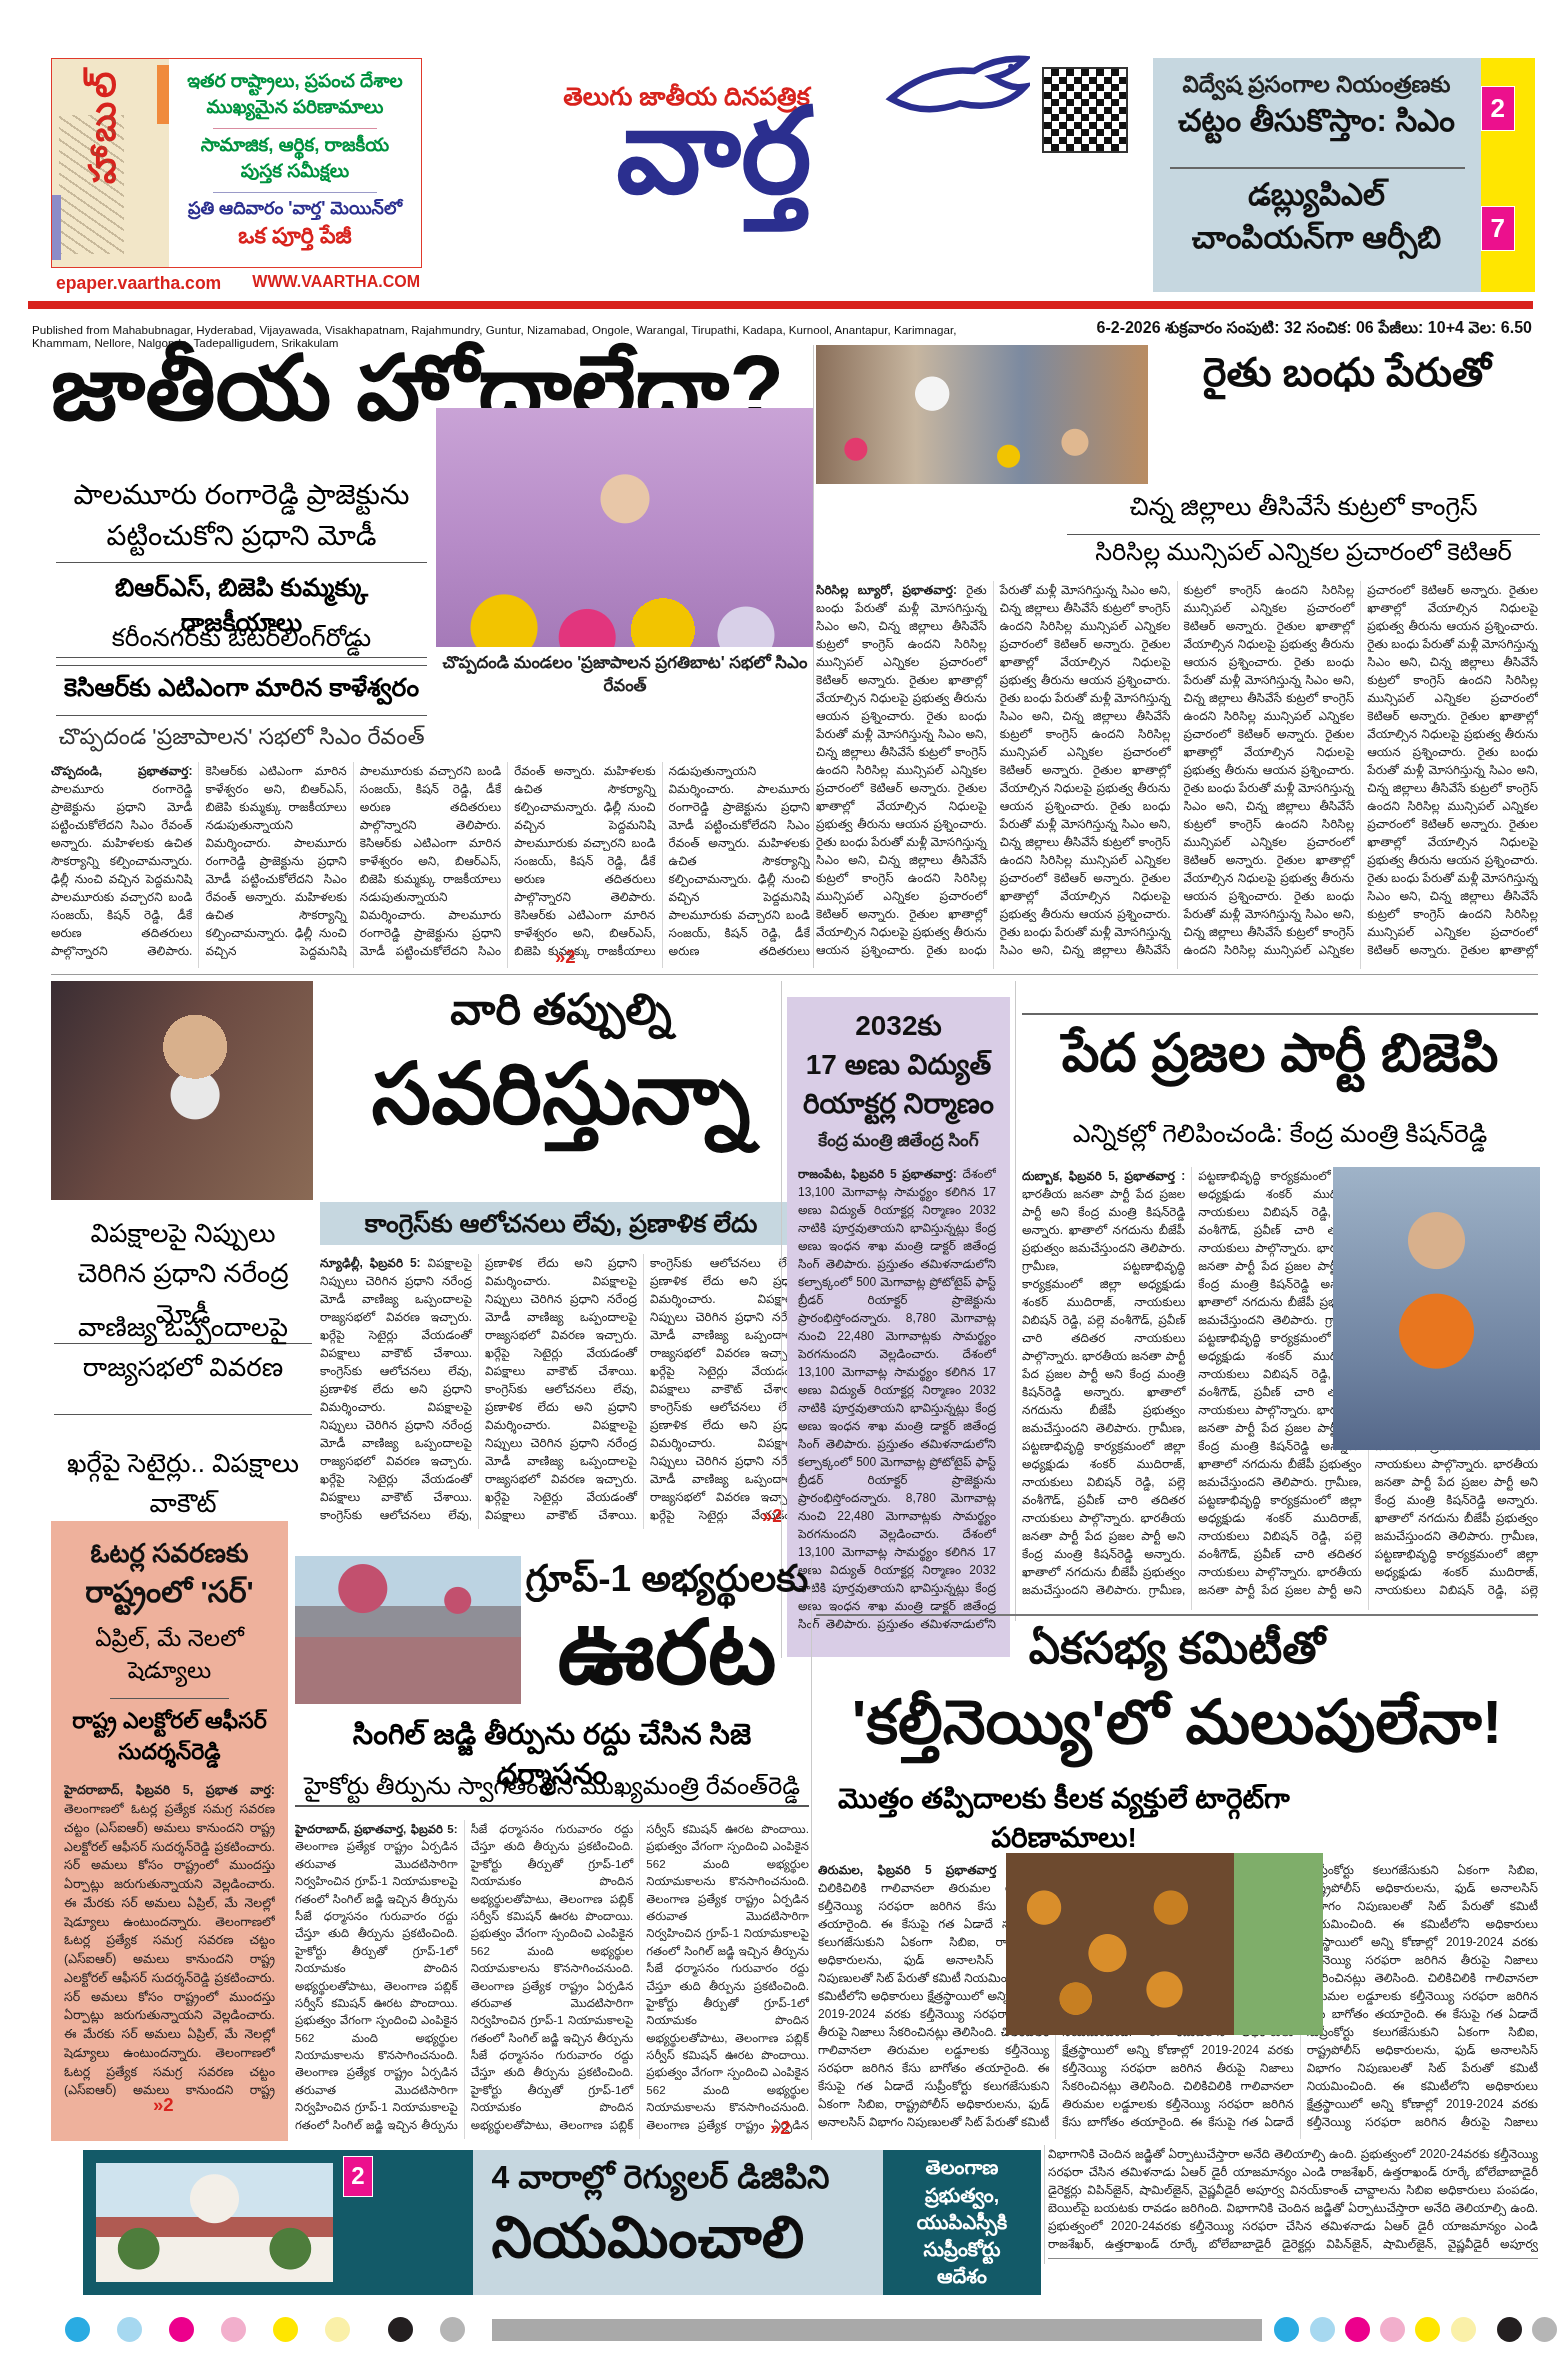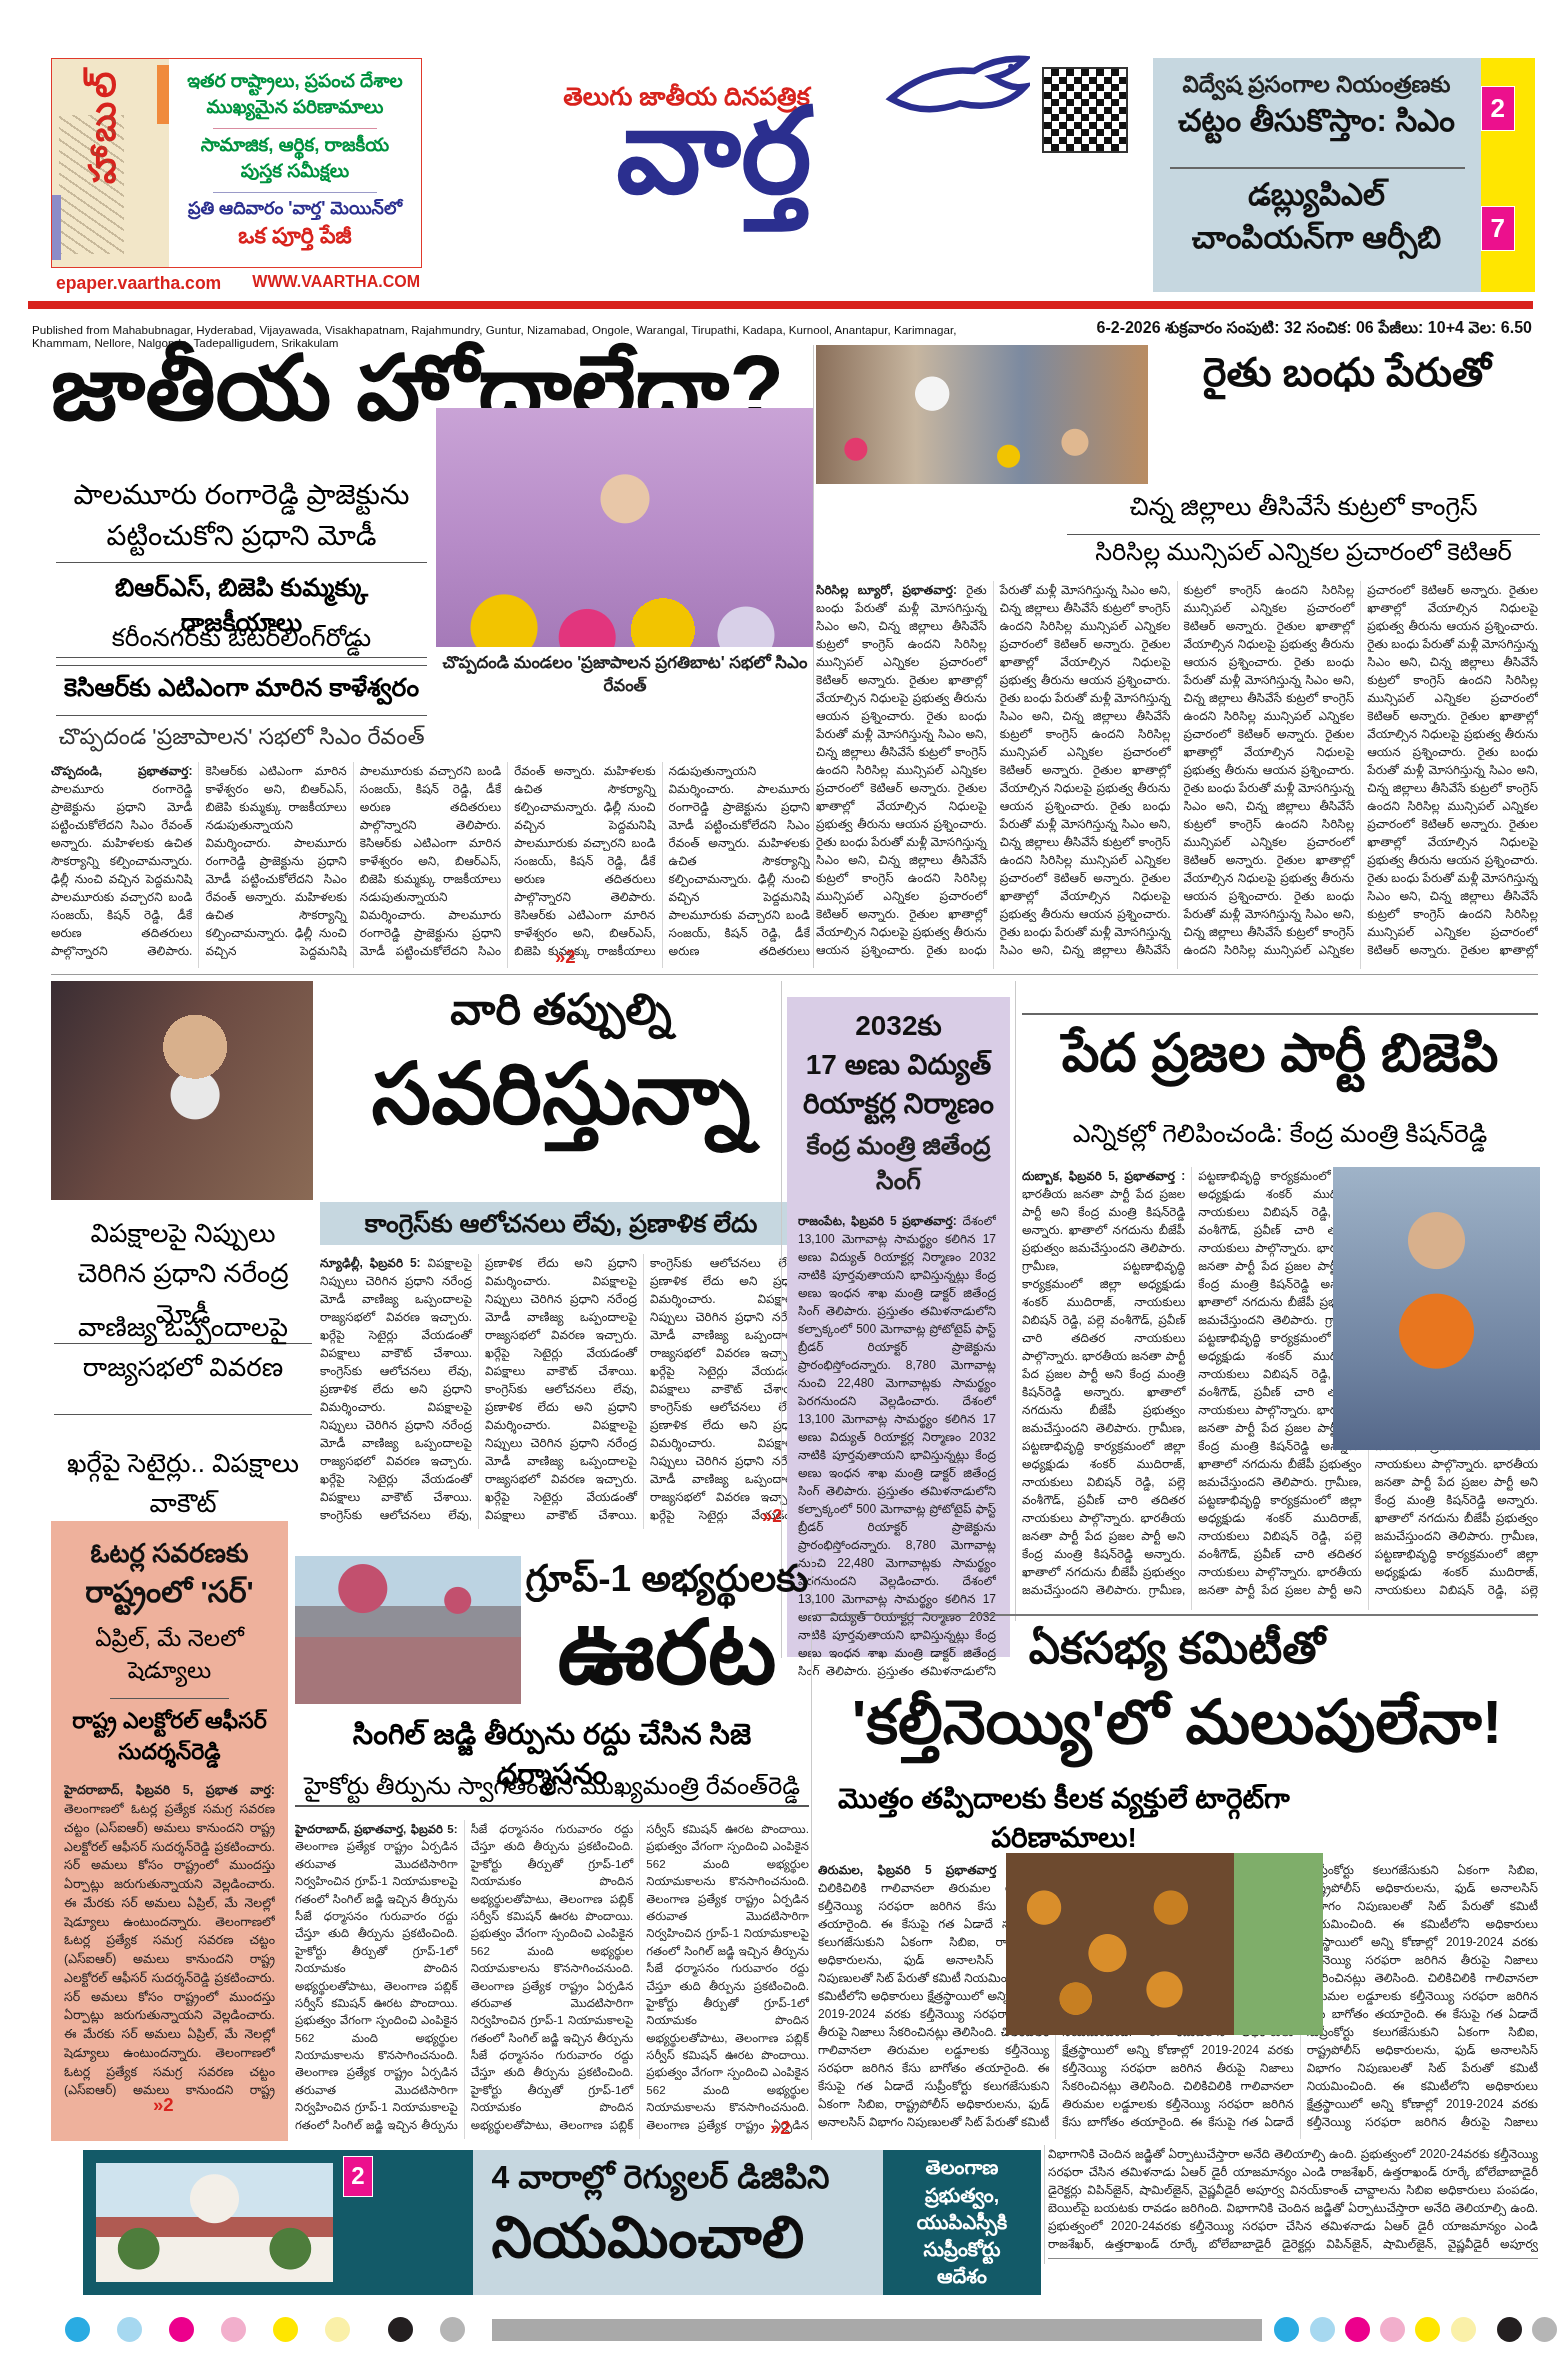--- a/index.html
+++ b/index.html
@@ -140,21 +140,21 @@
     <span class="ftxt">విపక్షాలపై నిప్పులు చెరిగిన ప్రధాని నరేంద్ర మోడీ వాణిజ్య ఒప్పందాలపై రాజ్యసభలో వివరణ ఇచ్చారు. ఖర్గేపై సెటైర్లు వేయడంతో విపక్షాలు వాకౌట్ చేశాయి. కాంగ్రెస్‌కు ఆలోచనలు లేవు, ప్రణాళిక లేదు అని ప్రధాని విమర్శించారు. విపక్షాలపై నిప్పులు చెరిగిన ప్రధాని నరేంద్ర మోడీ వాణిజ్య ఒప్పందాలపై రాజ్యసభలో వివరణ ఇచ్చారు. ఖర్గేపై సెటైర్లు వేయడంతో విపక్షాలు వాకౌట్ చేశాయి. కాంగ్రెస్‌కు ఆలోచనలు లేవు, ప్రణాళిక లేదు అని ప్రధాని విమర్శించారు. విపక్షాలపై నిప్పులు చెరిగిన ప్రధాని నరేంద్ర మోడీ వాణిజ్య ఒప్పందాలపై రాజ్యసభలో వివరణ ఇచ్చారు. ఖర్గేపై సెటైర్లు వేయడంతో విపక్షాలు వాకౌట్ చేశాయి. కాంగ్రెస్‌కు ఆలోచనలు లేవు, ప్రణాళిక లేదు అని ప్రధాని విమర్శించారు. విపక్షాలపై నిప్పులు చెరిగిన ప్రధాని నరేంద్ర మోడీ వాణిజ్య ఒప్పందాలపై రాజ్యసభలో వివరణ ఇచ్చారు. ఖర్గేపై సెటైర్లు వేయడంతో విపక్షాలు వాకౌట్ చేశాయి. కాంగ్రెస్‌కు ఆలోచనలు లేవు, ప్రణాళిక లేదు అని ప్రధాని విమర్శించారు. విపక్షాలపై నిప్పులు చెరిగిన ప్రధాని నరేంద్ర మోడీ వాణిజ్య ఒప్పందాలపై రాజ్యసభలో వివరణ ఇచ్చారు. ఖర్గేపై సెటైర్లు వేయడంతో విపక్షాలు వాకౌట్ చేశాయి. కాంగ్రెస్‌కు ఆలోచనలు లేవు, ప్రణాళిక లేదు అని ప్రధాని విమర్శించారు. విపక్షాలపై నిప్పులు చెరిగిన ప్రధాని నరేంద్ర మోడీ వాణిజ్య ఒప్పందాలపై రాజ్యసభలో వివరణ ఇచ్చారు. ఖర్గేపై సెటైర్లు వేయడంతో విపక్షాలు వాకౌట్ చేశాయి. కాంగ్రెస్‌కు ఆలోచనలు లేవు, ప్రణాళిక లేదు అని ప్రధాని విమర్శించారు. విపక్షాలపై నిప్పులు చెరిగిన ప్రధాని నరేంద్ర మోడీ వాణిజ్య ఒప్పందాలపై రాజ్యసభలో వివరణ ఇచ్చారు. ఖర్గేపై సెటైర్లు వేయడంతో విపక్షాలు వాకౌట్ చేశాయి. కాంగ్రెస్‌కు ఆలోచనలు లేవు, ప్రణాళిక లేదు అని ప్రధాని విమర్శించారు. విపక్షాలపై నిప్పులు చెరిగిన ప్రధాని నరేంద్ర మోడీ వాణిజ్య ఒప్పందాలపై రాజ్యసభలో వివరణ ఇచ్చారు. ఖర్గేపై సెటైర్లు వేయడంతో విపక్షాలు వాకౌట్ చేశాయి. కాంగ్రెస్‌కు ఆలోచనలు లేవు, ప్రణాళిక లేదు అని ప్రధాని విమర్శించారు. విపక్షాలపై నిప్పులు చెరిగిన ప్రధాని నరేంద్ర మోడీ వాణిజ్య ఒప్పందాలపై రాజ్యసభలో వివరణ ఇచ్చారు. ఖర్గేపై సెటైర్లు వేయడంతో విపక్షాలు వాకౌట్ చేశాయి. కాంగ్రెస్‌కు ఆలోచనలు లేవు, ప్రణాళిక లేదు అని ప్రధాని విమర్శించారు. విపక్షాలపై నిప్పులు చెరిగిన ప్రధాని నరేంద్ర మోడీ వాణిజ్య ఒప్పందాలపై రాజ్యసభలో వివరణ ఇచ్చారు. ఖర్గేపై సెటైర్లు వేయడంతో విపక్షాలు వాకౌట్ చేశాయి. కాంగ్రెస్‌కు ఆలోచనలు లేవు, ప్రణాళిక లేదు అని ప్రధాని విమర్శించారు.</span>
   </div>
   <span class="jump" style="left:762px;top:1505px;">»2</span>
 
   <div class="abs rule-v" style="left:781px;top:981px;height:677px;"></div>
 
   <div class="abs" style="left:787px;top:997px;width:223px;height:660px;background:#d9cde6;padding:13px 11px;box-sizing:border-box;">
     <div class="tel b ctr" style="font-size:28px;color:#111;">2032కు</div>
     <div class="tel b ctr" style="font-size:28px;color:#111;">17 అణు విద్యుత్</div>
     <div class="tel b ctr" style="font-size:28px;color:#111;">రియాక్టర్ల నిర్మాణం</div>
-    <div class="tel b ctr" style="font-size:25px;color:#222;margin-top:3.7px;">కేంద్ర మంత్రి జితేంద్ర సింగ్</div>
+    <div class="tel b ctr" style="font-size:17px;color:#222;margin-top:3.7px;">కేంద్ర మంత్రి జితేంద్ర సింగ్</div>
     <div class="tel body-cols" style="margin-top:11px;width:198px;height:482px;column-count:1;">
       <span class="byl">రాజంపేట, ఫిబ్రవరి 5 ప్రభాతవార్త:</span>
       <span class="ftxt">దేశంలో 13,100 మెగావాట్ల సామర్థ్యం కలిగిన 17 అణు విద్యుత్ రియాక్టర్ల నిర్మాణం 2032 నాటికి పూర్తవుతాయని భావిస్తున్నట్లు కేంద్ర అణు ఇంధన శాఖ మంత్రి డాక్టర్ జితేంద్ర సింగ్ తెలిపారు. ప్రస్తుతం తమిళనాడులోని కల్పాక్కంలో 500 మెగావాట్ల ప్రోటోటైప్ ఫాస్ట్ బ్రీడర్ రియాక్టర్ ప్రాజెక్టును ప్రారంభిస్తోందన్నారు. 8,780 మెగావాట్ల నుంచి 22,480 మెగావాట్లకు సామర్థ్యం పెరగనుందని వెల్లడించారు. దేశంలో 13,100 మెగావాట్ల సామర్థ్యం కలిగిన 17 అణు విద్యుత్ రియాక్టర్ల నిర్మాణం 2032 నాటికి పూర్తవుతాయని భావిస్తున్నట్లు కేంద్ర అణు ఇంధన శాఖ మంత్రి డాక్టర్ జితేంద్ర సింగ్ తెలిపారు. ప్రస్తుతం తమిళనాడులోని కల్పాక్కంలో 500 మెగావాట్ల ప్రోటోటైప్ ఫాస్ట్ బ్రీడర్ రియాక్టర్ ప్రాజెక్టును ప్రారంభిస్తోందన్నారు. 8,780 మెగావాట్ల నుంచి 22,480 మెగావాట్లకు సామర్థ్యం పెరగనుందని వెల్లడించారు. దేశంలో 13,100 మెగావాట్ల సామర్థ్యం కలిగిన 17 అణు విద్యుత్ రియాక్టర్ల నిర్మాణం 2032 నాటికి పూర్తవుతాయని భావిస్తున్నట్లు కేంద్ర అణు ఇంధన శాఖ మంత్రి డాక్టర్ జితేంద్ర సింగ్ తెలిపారు. ప్రస్తుతం తమిళనాడులోని కల్పాక్కంలో 500 మెగావాట్ల ప్రోటోటైప్ ఫాస్ట్ బ్రీడర్ రియాక్టర్ ప్రాజెక్టును ప్రారంభిస్తోందన్నారు. 8,780 మెగావాట్ల నుంచి 22,480 మెగావాట్లకు సామర్థ్యం పెరగనుందని వెల్లడించారు. దేశంలో 13,100 మెగావాట్ల సామర్థ్యం కలిగిన 17 అణు విద్యుత్ రియాక్టర్ల నిర్మాణం 2032 నాటికి పూర్తవుతాయని భావిస్తున్నట్లు కేంద్ర అణు ఇంధన శాఖ మంత్రి డాక్టర్ జితేంద్ర సింగ్ తెలిపారు. ప్రస్తుతం తమిళనాడులోని కల్పాక్కంలో 500 మెగావాట్ల ప్రోటోటైప్ ఫాస్ట్ బ్రీడర్ రియాక్టర్ ప్రాజెక్టును ప్రారంభిస్తోందన్నారు. 8,780 మెగావాట్ల నుంచి 22,480 మెగావాట్లకు సామర్థ్యం పెరగనుందని వెల్లడించారు.</span>
     </div>
   </div>
   <div class="abs rule-v" style="left:1015px;top:981px;height:640px;"></div>
 
   <div class="abs rule-h" style="left:1022px;top:1013px;width:516px;background:#666;height:1.9px;"></div>
   <div class="abs tel b ctr" style="left:1022px;top:1022px;width:516px;font-size:53px;color:#0d0d0d;">పేద ప్రజల పార్టీ బిజెపి</div>
   <div class="abs tel ctr" style="left:1022px;top:1119px;width:516px;font-size:25px;">ఎన్నికల్లో గెలిపించండి: కేంద్ర మంత్రి కిషన్‌రెడ్డి</div>

